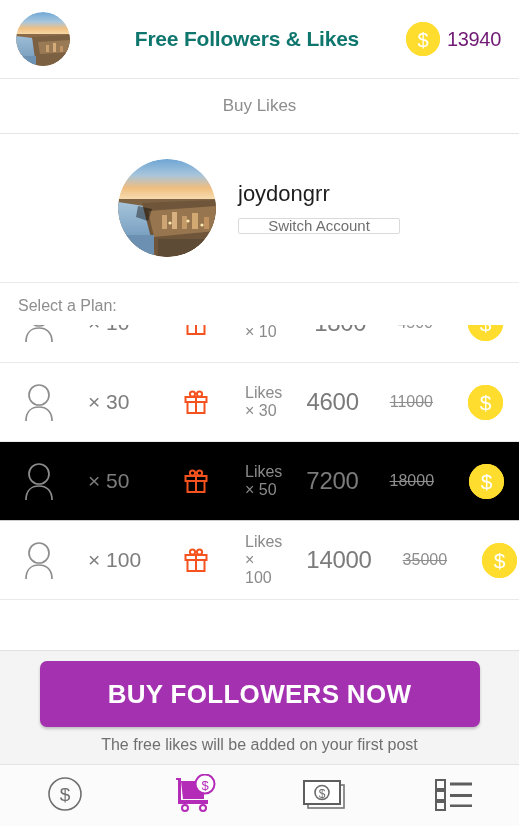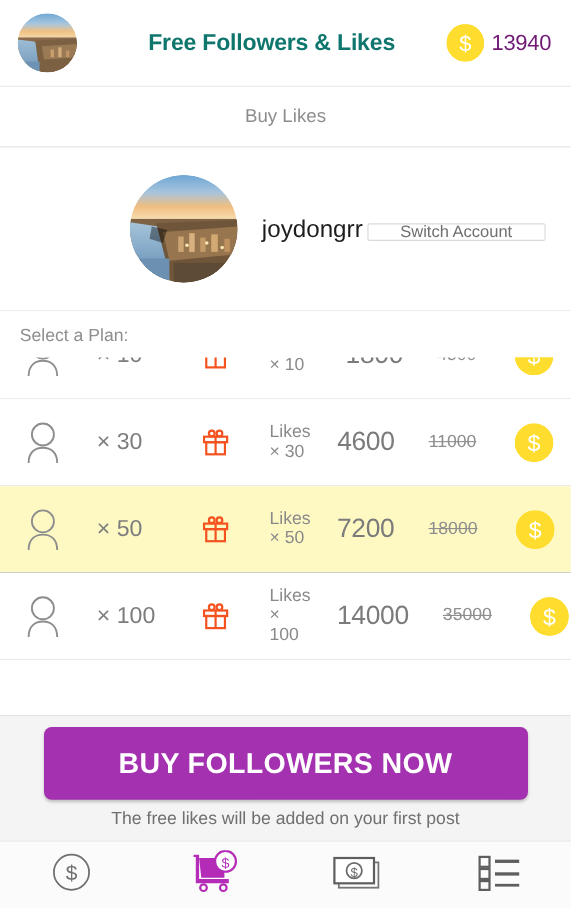--- a/index.html
+++ b/index.html
@@ -122,21 +122,21 @@
     width: 98px;
     height: 98px;
     border-radius: 50%;
     overflow: hidden;
     flex: 0 0 98px;
     position: relative;
   }
   .profile-info {
     margin-left: 22px;
     display: flex;
-    flex-direction: row;
+    flex-direction: column;
     gap: 4px;
   }
   .profile-name {
     font-size: 22px;
     color: #1d1d1d;
     line-height: 1.1;
   }
   .profile-followers {
     font-size: 17px;
     color: #9a9a9a;
@@ -191,21 +191,21 @@
     display: flex;
     align-items: center;
     box-sizing: border-box;
     border-bottom: 1px solid #e9e9e9;
     padding: 0 16px 0 22px;
     background: #ffffff;
     cursor: pointer;
     gap: 24px;
   }
   .plan-row.selected {
-    background: #fef9c3;
+    background: #000000;
     border-bottom-color: #cdcdcd;
   }
   .person-icon { flex: 0 0 34px; display:flex; align-items:center; }
   .plan-qty {
     font-size: 21px;
     color: #7d7d7d;
     margin-left: 8px;
     flex: 0 0 auto;
     min-width: 62px;
   }

